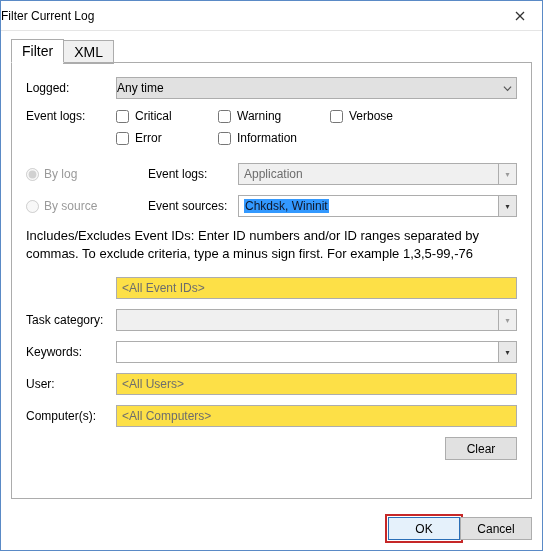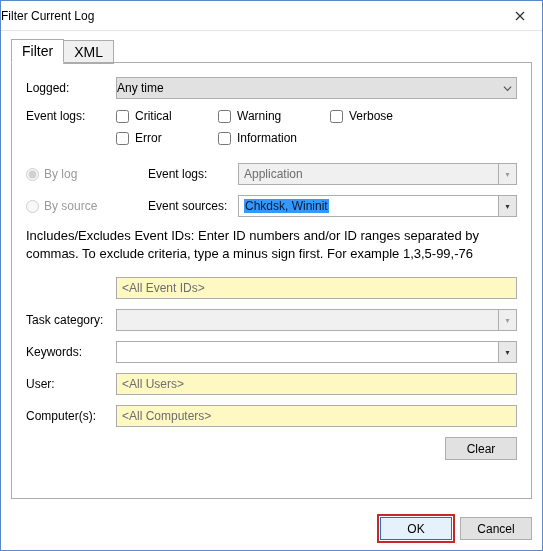--- a/index.html
+++ b/index.html
@@ -168,21 +168,21 @@
   .dd.disabled .dbtn { color: #9a9a9a; background: #efefef; }
   .desc {
     font-size: 13px;
     line-height: 1.4;
     margin: 10px 0 14px 0;
   }
   .txt {
     flex: 1;
     border: 1px solid #adadad;
     height: 22px;
-    background: #fef9c3;
+    background: #fde047;
     padding: 0 5px;
     font-family: inherit;
     font-size: 12px;
   }
   .txt.gray { color: #6d6d6d; }
   .clear-row {
     display: flex;
     justify-content: flex-end;
     margin-top: 8px;
   }
@@ -192,21 +192,21 @@
     border: 1px solid #adadad;
     background: #e1e1e1;
     font-family: inherit;
     font-size: 12px;
     padding: 0 12px;
     cursor: default;
   }
   .footer {
     display: flex;
     justify-content: flex-end;
-    gap: 8px;
+    gap: 0;
     padding: 8px 10px 10px 0;
   }
   .btn.ok-hl {
     outline: 2px solid #c62828;
     outline-offset: 1px;
     border: 1px solid #2a6fb7;
     background: #e5f1fb;
   }
   .spacer-col { width: 90px; flex-shrink: 0; }
   svg.chev { width: 9px; height: 9px; }

